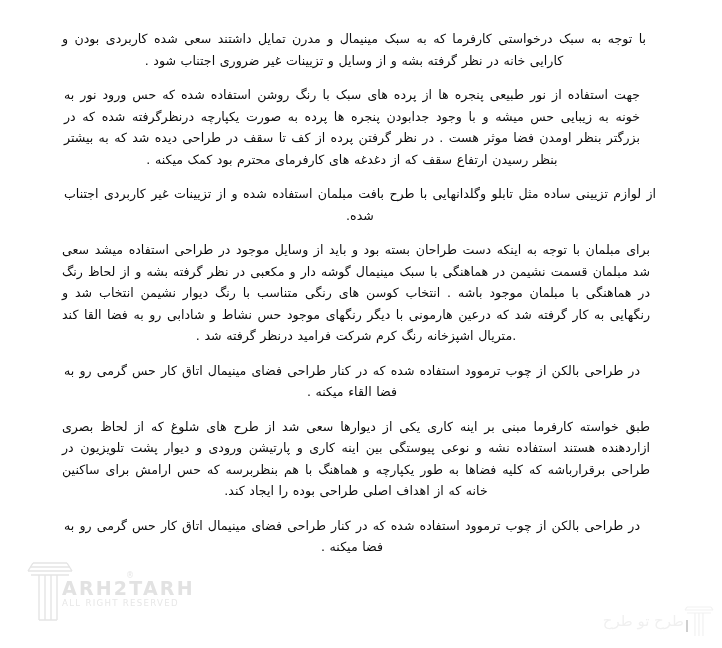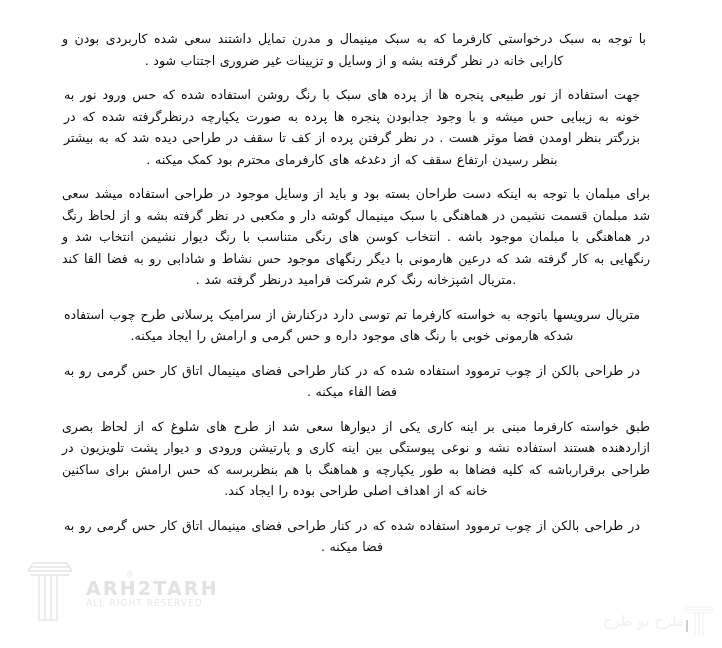--- a/index.html
+++ b/index.html
@@ -54,21 +54,21 @@
   }
   #watermark-main {
     left: 26px;
     bottom: 18px;
     width: 190px;
     height: 72px;
     opacity: 1;
   }
   #watermark-main .wm-text-block {
     position: absolute;
-    left: 60px;
+    left: 36px;
     top: 20px;
     text-align: left;
     direction: ltr;
   }
   #watermark-main .wm-title {
     font-family: "DejaVu Sans", "Liberation Sans", sans-serif;
     font-size: 19px;
     letter-spacing: 2.2px;
     font-weight: bold;
     color: #e2e2e2;
@@ -123,24 +123,24 @@
 
 <div id="page">
 
   <div id="doc-body">
 
     <p class="para p-indent-a">با توجه به سبک درخواستی کارفرما که به  سبک مینیمال و مدرن تمایل داشتند سعی شده کاربردی بودن و کارایی خانه در نظر گرفته بشه و از وسایل و تزیینات غیر ضروری اجتناب شود .</p>
 
 
     <p class="para p-indent-b">جهت استفاده از نور طبیعی پنجره ها از پرده های سبک با رنگ روشن استفاده شده که حس ورود نور به خونه به زیبایی حس میشه  و با وجود جدابودن پنجره ها  پرده به صورت یکپارچه درنظرگرفته شده که در بزرگتر بنظر اومدن فضا موثر هست . در نظر گرفتن پرده از کف تا سقف در طراحی دیده شد که به بیشتر بنظر رسیدن  ارتفاع سقف  که از دغدغه های کارفرمای محترم بود کمک میکنه .</p>
 
+    <p class="para p-indent-d">از لوازم تزیینی ساده مثل تابلو وگلدانهایی با طرح بافت مبلمان  استفاده شده و از تزیینات غیر کاربردی اجتناب شده.</p>
 
     <p class="para p-indent-c">برای مبلمان با توجه به اینکه دست طراحان بسته بود و باید از وسایل موجود در طراحی استفاده میشد سعی شد مبلمان قسمت نشیمن در هماهنگی با سبک مینیمال گوشه دار و مکعبی در نظر گرفته بشه و از لحاظ رنگ در هماهنگی با مبلمان موجود باشه . انتخاب کوسن های رنگی متناسب با رنگ دیوار نشیمن انتخاب شد و رنگهایی به کار گرفته شد که درعین هارمونی با دیگر رنگهای موجود حس نشاط و شادابی رو به فضا القا کند .متریال اشپزخانه رنگ کرم شرکت فرامید درنظر گرفته شد .</p>
 
-    <p class="para p-indent-b">متریال سرویسها باتوجه به خواسته کارفرما  تم توسی دارد درکنارش از سرامیک پرسلانی طرح چوب استفاده شدکه هارمونی خوبی با رنگ های موجود داره و حس گرمی و ارامش را ایجاد میکنه.</p>
 
     <p class="para p-indent-b">در طراحی بالکن از چوب ترموود  استفاده شده که در کنار طراحی فضای مینیمال اتاق کار حس گرمی رو به فضا القاء میکنه .</p>
 
     <p class="para p-indent-c">طبق خواسته کارفرما مبنی بر اینه کاری یکی از دیوارها سعی شد از طرح های شلوغ که از لحاظ بصری ازاردهنده هستند استفاده نشه و نوعی پیوستگی بین اینه کاری و پارتیشن ورودی و دیوار پشت تلویزیون در طراحی برقرارباشه که کلیه فضاها به طور یکپارچه و هماهنگ با هم  بنظربرسه که حس ارامش  برای ساکنین خانه که از اهداف اصلی طراحی بوده را ایجاد کند.</p>
 
     <p class="para p-indent-b">در طراحی بالکن از چوب ترموود  استفاده شده که در کنار طراحی فضای مینیمال اتاق کار حس گرمی رو به فضا میکنه .</p>
 
   </div>
 
   <div class="watermark" id="watermark-main">

